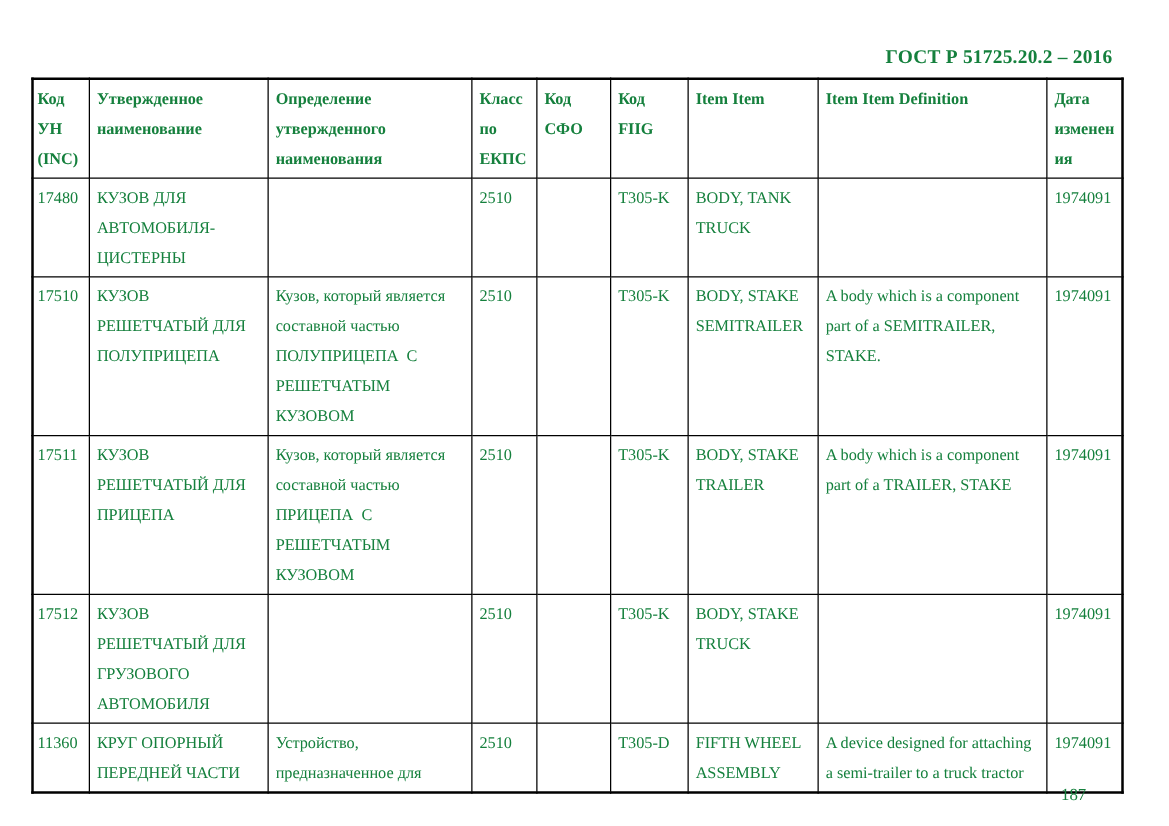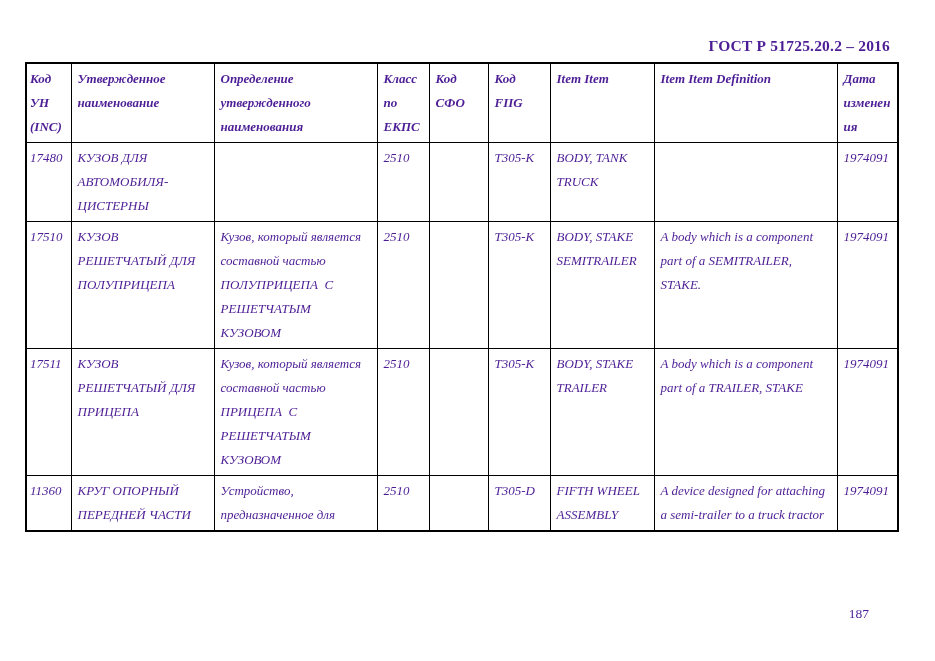--- a/index.html
+++ b/index.html
@@ -5,21 +5,21 @@
   html, body {
     margin: 0;
     padding: 0;
     background: #ffffff;
   }
   .page {
     position: relative;
     width: 935px;
     height: 661px;
     background: #ffffff;
-    color: #4c1d95;
+    color: #15803d;
     font-family: "Liberation Serif", "DejaVu Serif", serif;
     overflow: hidden;
   }
   .doc-header {
     position: absolute;
     top: 37px;
     right: 45px;
     font-size: 15.5px;
     font-weight: bold;
     letter-spacing: 0.2px;
@@ -37,38 +37,37 @@
   .doc-table th, .doc-table td {
     border: 1px solid #000000;
     vertical-align: top;
     text-align: left;
     padding: 3px 6px;
     font-size: 13px;
     line-height: 24px;
     white-space: pre-wrap;
     overflow: hidden;
     font-weight: normal;
-    font-style: italic;
   }
   .doc-table th {
     font-weight: bold;
   }
   .doc-table .col-inc-cell {
     padding-left: 3px;
     padding-right: 2px;
   }
   tr.hrow  { height: 74px; }
   tr.row-1 { height: 74px; padding-left: 27px; }
   tr.row-2 { height: 120px; }
   tr.row-3 { height: 120px; border-radius: 25px; }
   tr.row-4 { height: 98px; }
   tr.row-5 { height: 49px; }
   .page-number {
     position: absolute;
-    top: 606px;
+    top: 628px;
     right: 66px;
     font-size: 13.5px;
   }
 </style>
 </head>
 <body>
 
 <div class="page">
 
   <div class="doc-header">ГОСТ Р 51725.20.2 – 2016</div>
@@ -156,20 +155,35 @@
 КУЗОВОМ</td>
         <td>2510</td>
         <td></td>
         <td>T305-K</td>
         <td>BODY, STAKE
 TRAILER</td>
         <td>A body which is a component
 part of a TRAILER, STAKE</td>
         <td>1974091</td>
       </tr>
+      <tr class="row-4">
+        <td class="col-inc-cell">17512</td>
+        <td>КУЗОВ
+РЕШЕТЧАТЫЙ ДЛЯ
+ГРУЗОВОГО
+АВТОМОБИЛЯ</td>
+        <td></td>
+        <td>2510</td>
+        <td></td>
+        <td>T305-K</td>
+        <td>BODY, STAKE
+TRUCK</td>
+        <td></td>
+        <td>1974091</td>
+      </tr>
       <tr class="row-5">
         <td class="col-inc-cell">11360</td>
         <td>КРУГ ОПОРНЫЙ
 ПЕРЕДНЕЙ ЧАСТИ</td>
         <td>Устройство,
 предназначенное для</td>
         <td>2510</td>
         <td></td>
         <td>T305-D</td>
         <td>FIFTH WHEEL

